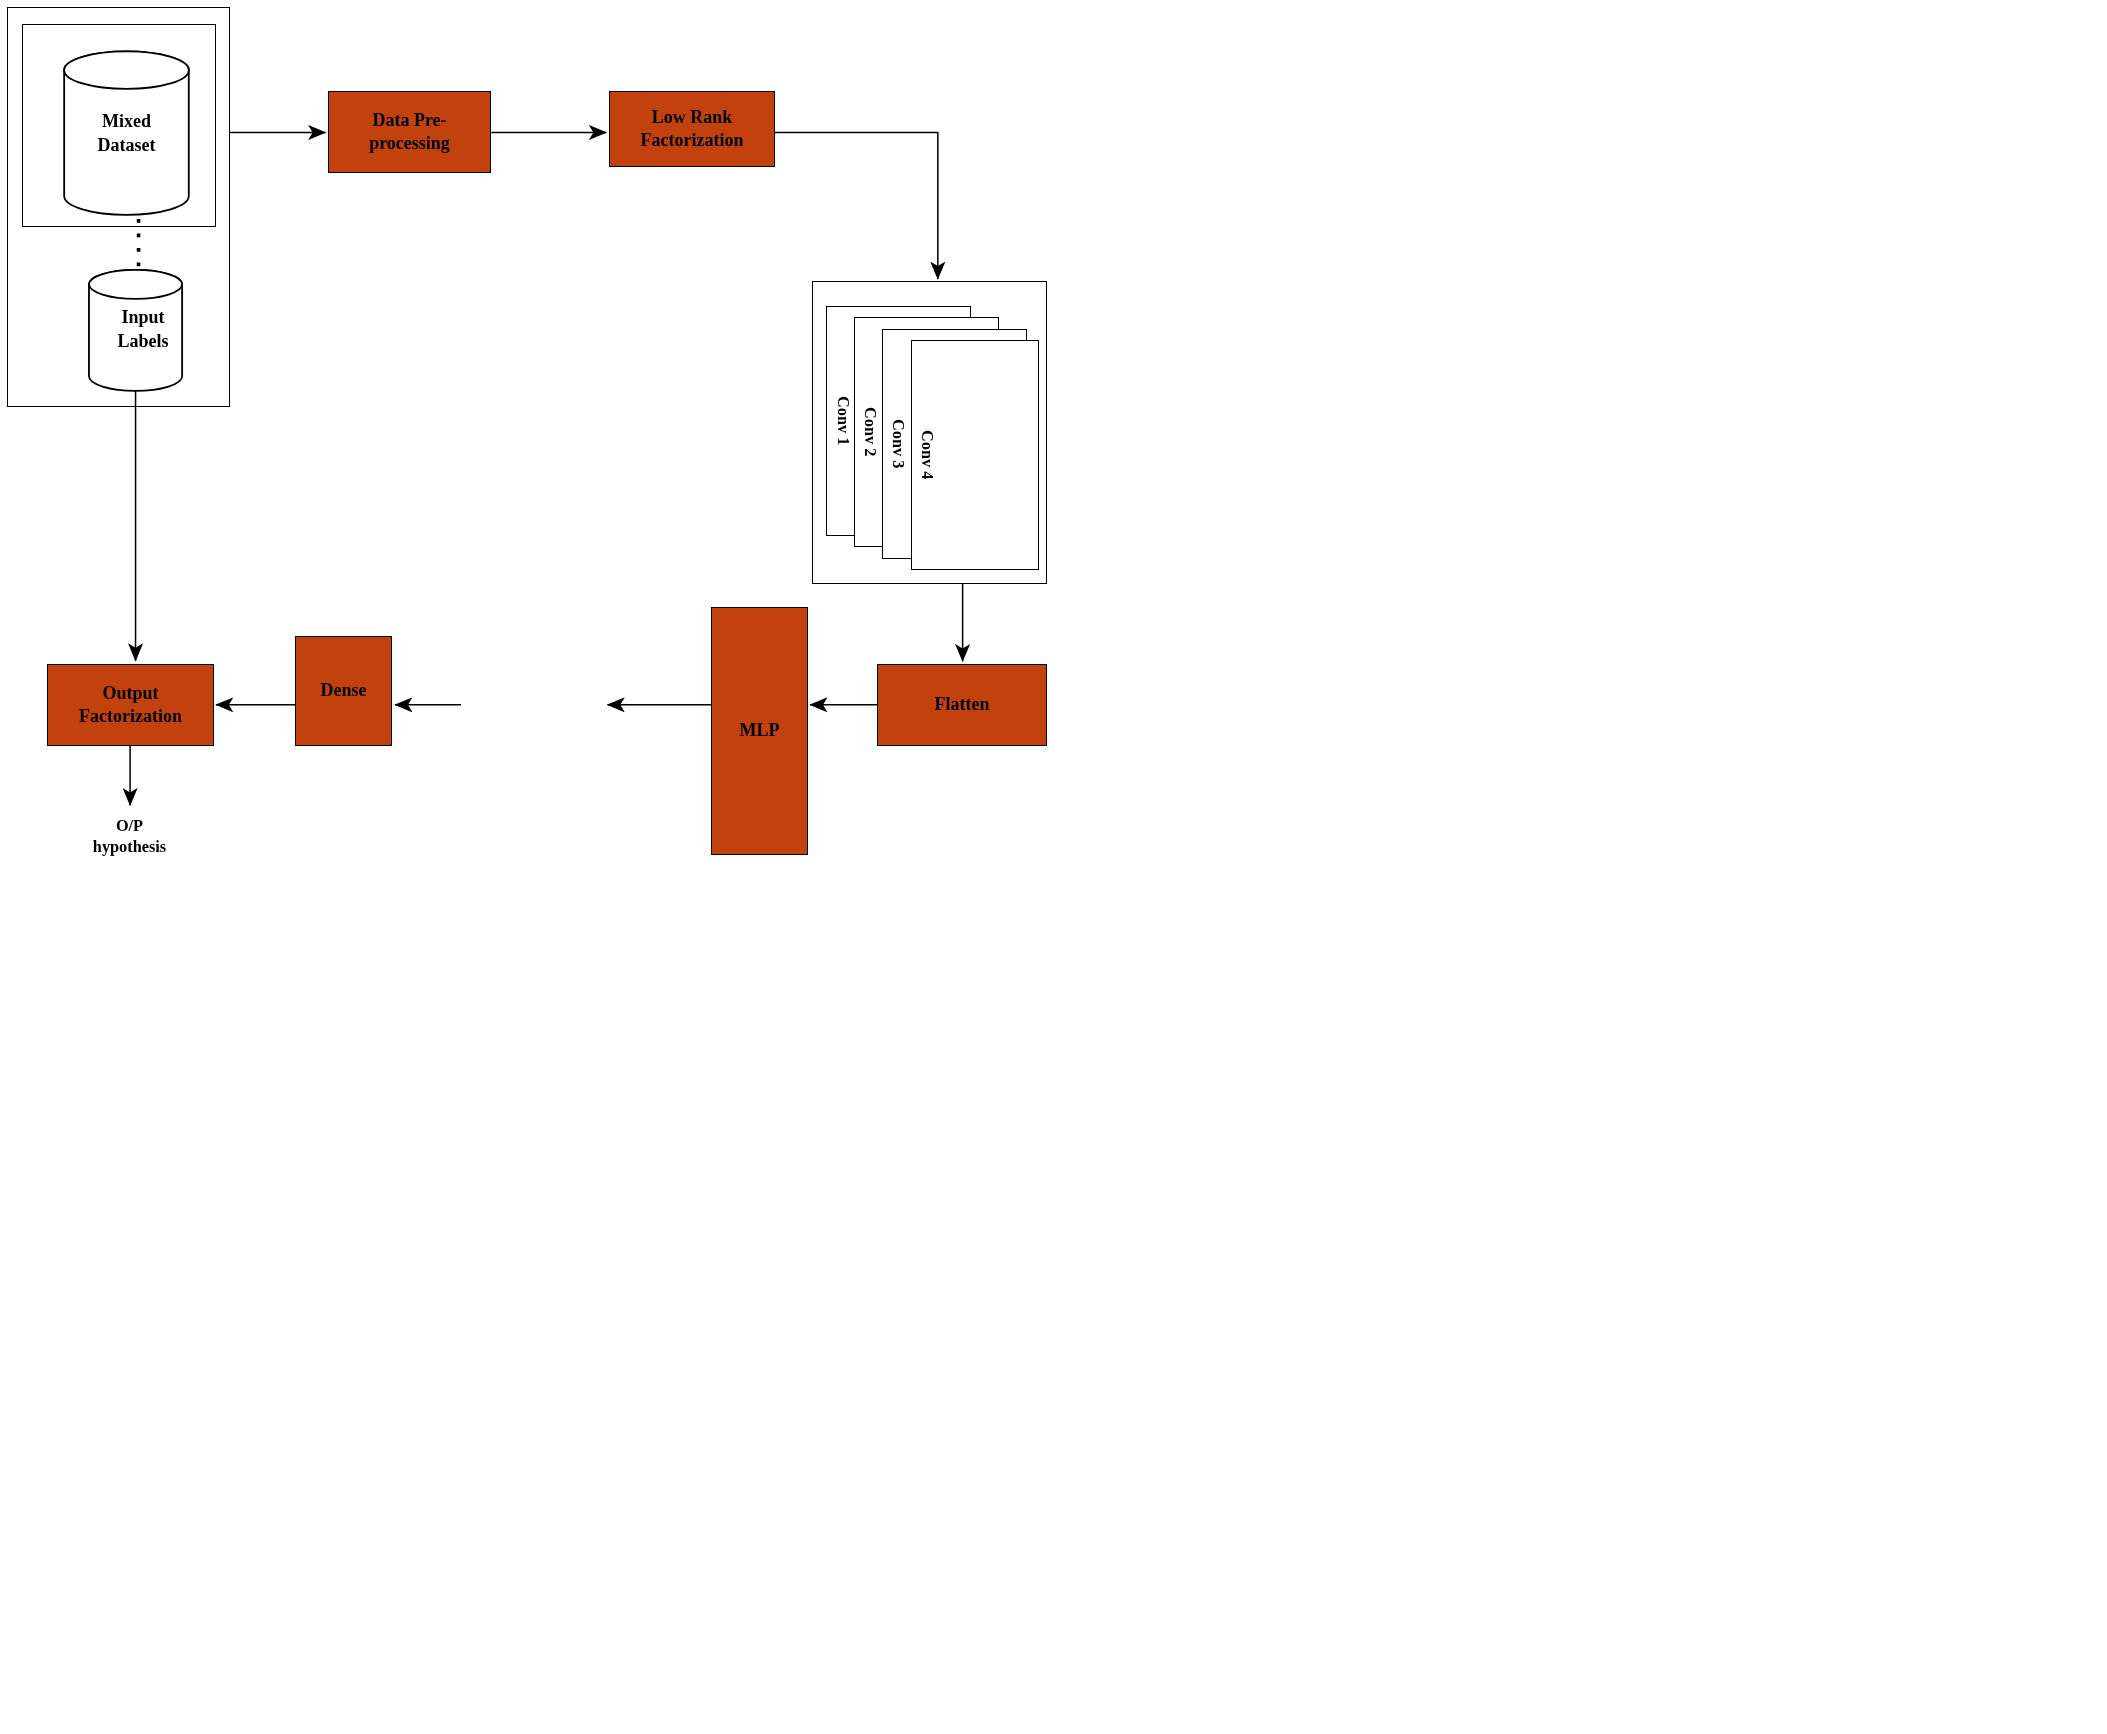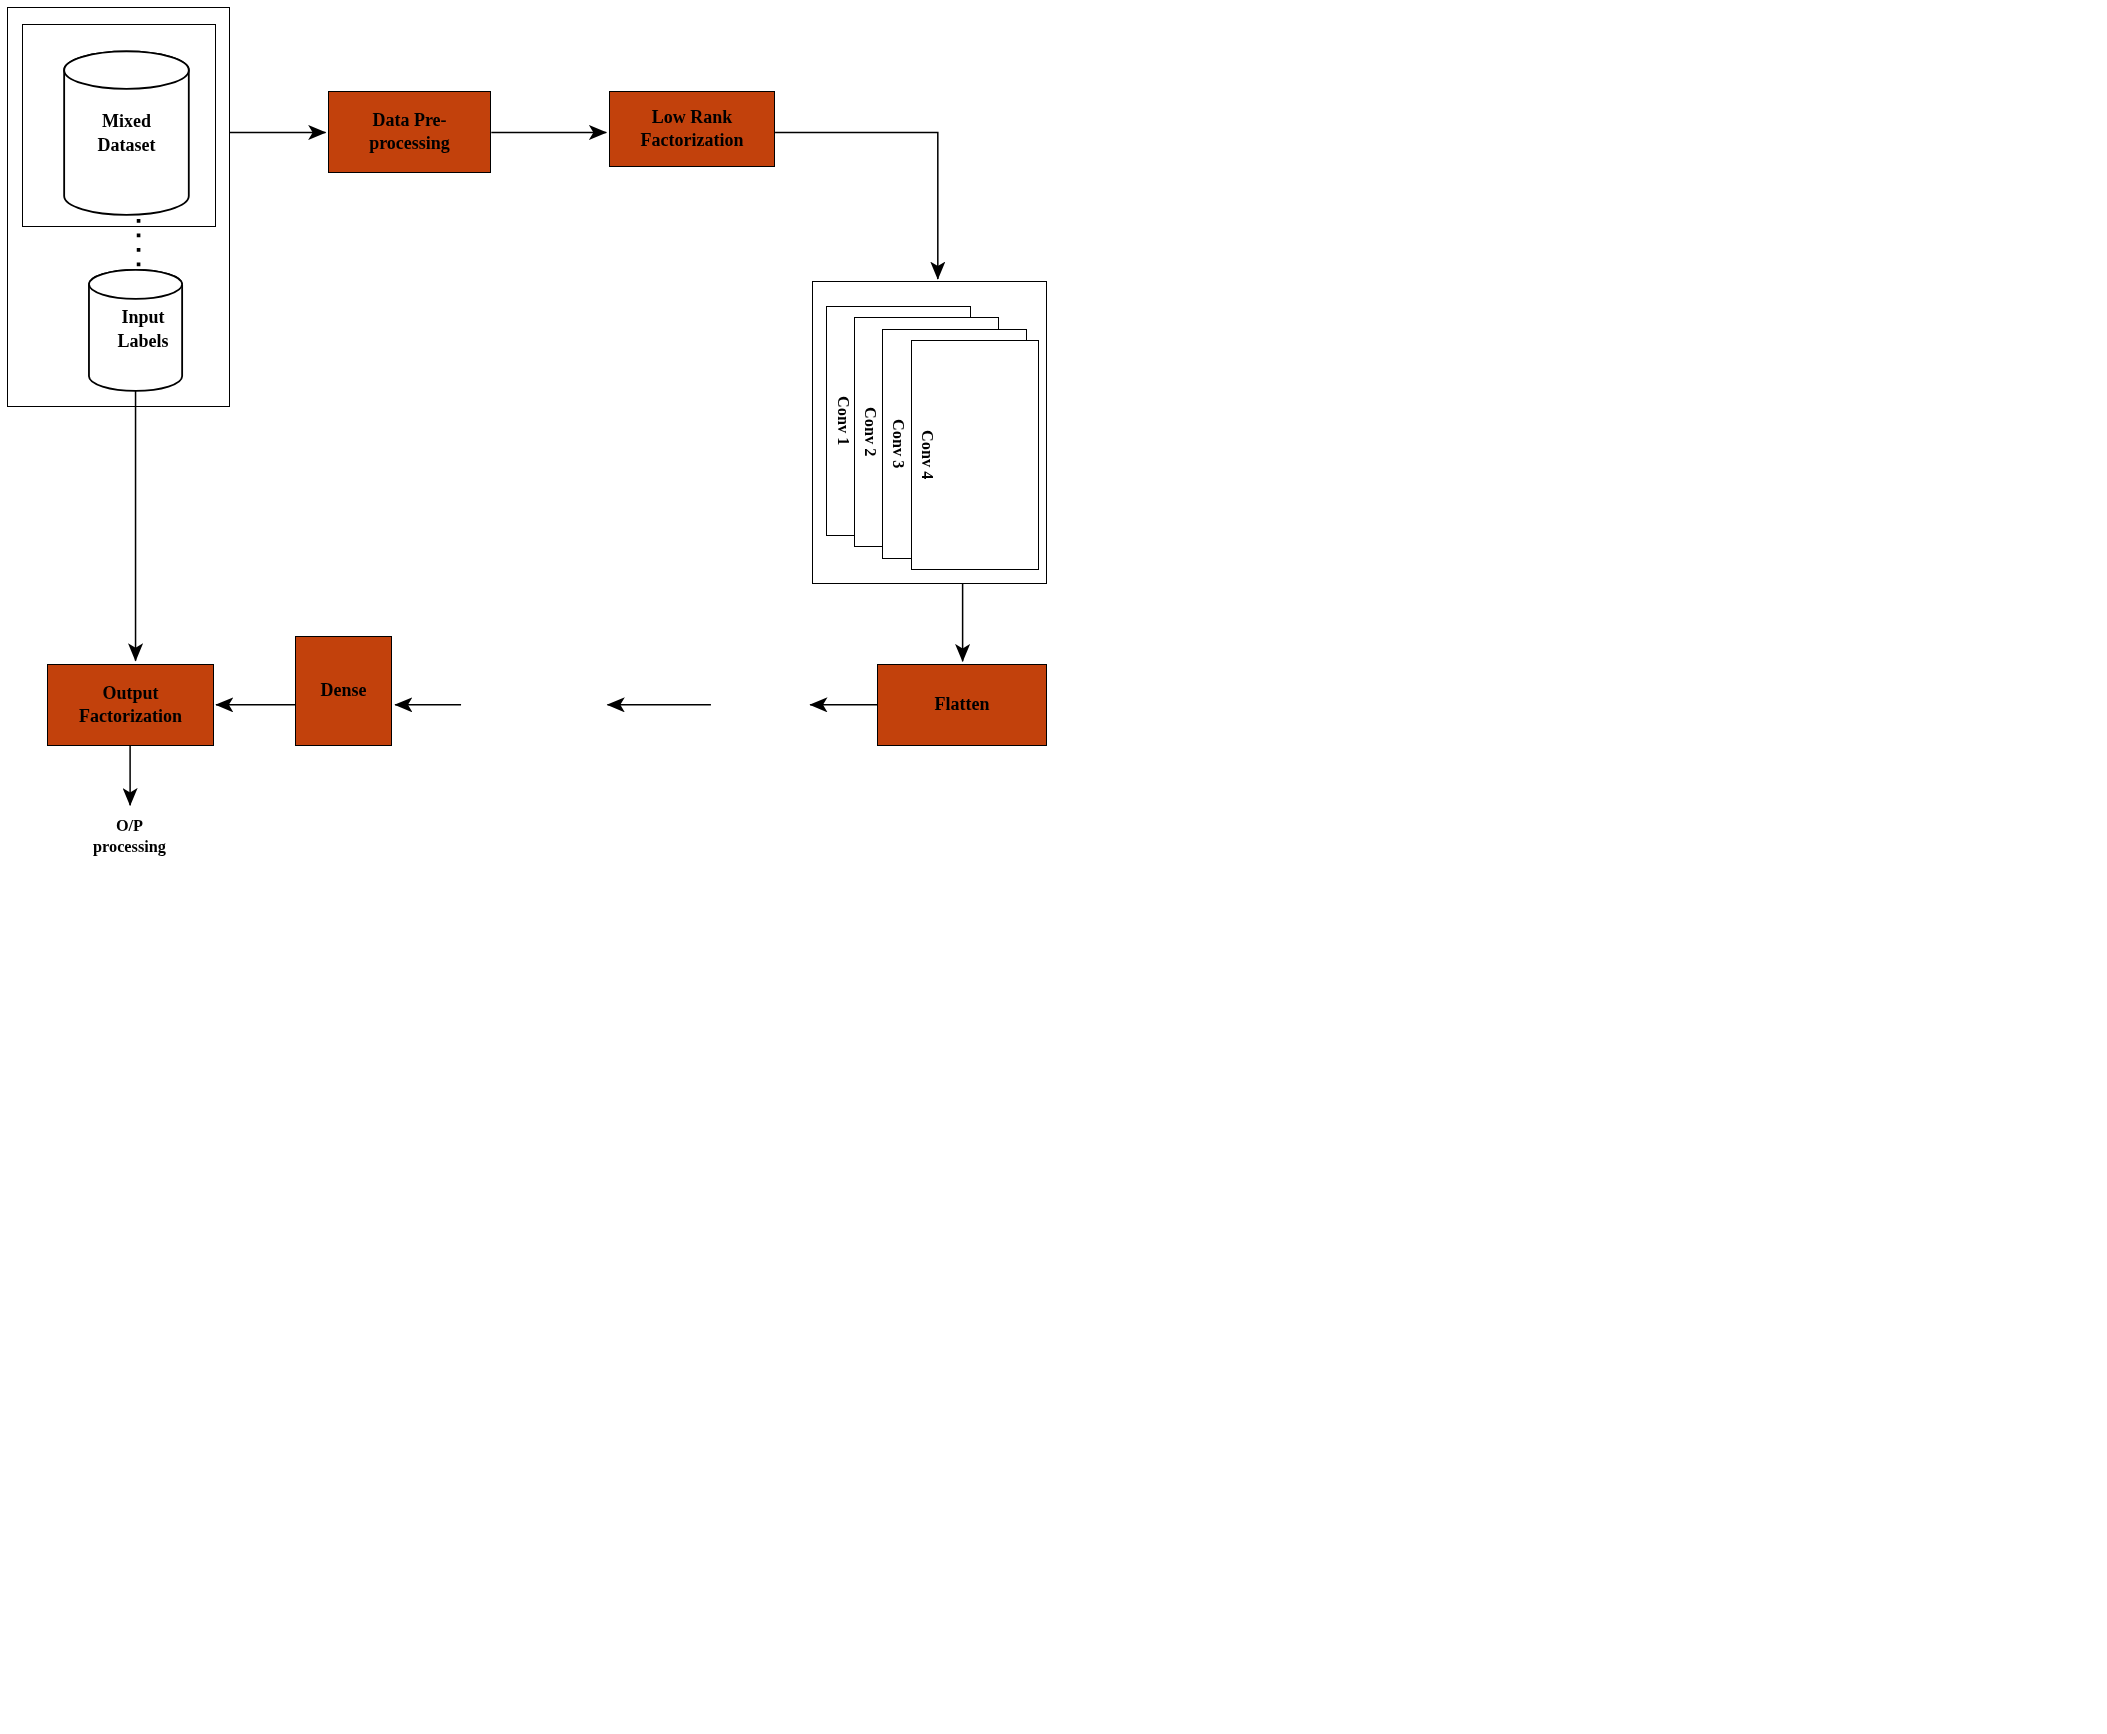--- a/index.html
+++ b/index.html
@@ -103,24 +103,25 @@
   <div class="card" style="left:882px;top:329px;width:145px;height:230px;"></div>
   <div class="card" style="left:911px;top:340px;width:128px;height:230px;"></div>
 
   <div class="convlabel" style="left:833px;top:306px;height:230px;">Conv 1</div>
   <div class="convlabel" style="left:860px;top:317px;height:230px;">Conv 2</div>
   <div class="convlabel" style="left:888px;top:329px;height:230px;">Conv 3</div>
   <div class="convlabel" style="left:917px;top:340px;height:230px;">Conv 4</div>
 
   <div class="box node" style="left:877px;top:664px;width:170px;height:82px;">Flatten</div>
 
+  <div class="box node" style="left:711px;top:607px;width:97px;height:248px;">MLP</div>
 
 
   <div class="box node" style="left:295px;top:636px;width:97px;height:110px;">Dense</div>
 
   <div class="box node" style="left:47px;top:664px;width:167px;height:82px;">Output
 Factorization</div>
 
   <div class="plain-label op-text" style="left:54px;top:812px;width:151px;height:48px;">O/P
-processing</div>
+hypothesis</div>
 
 </div>
 
 
 </body></html>

